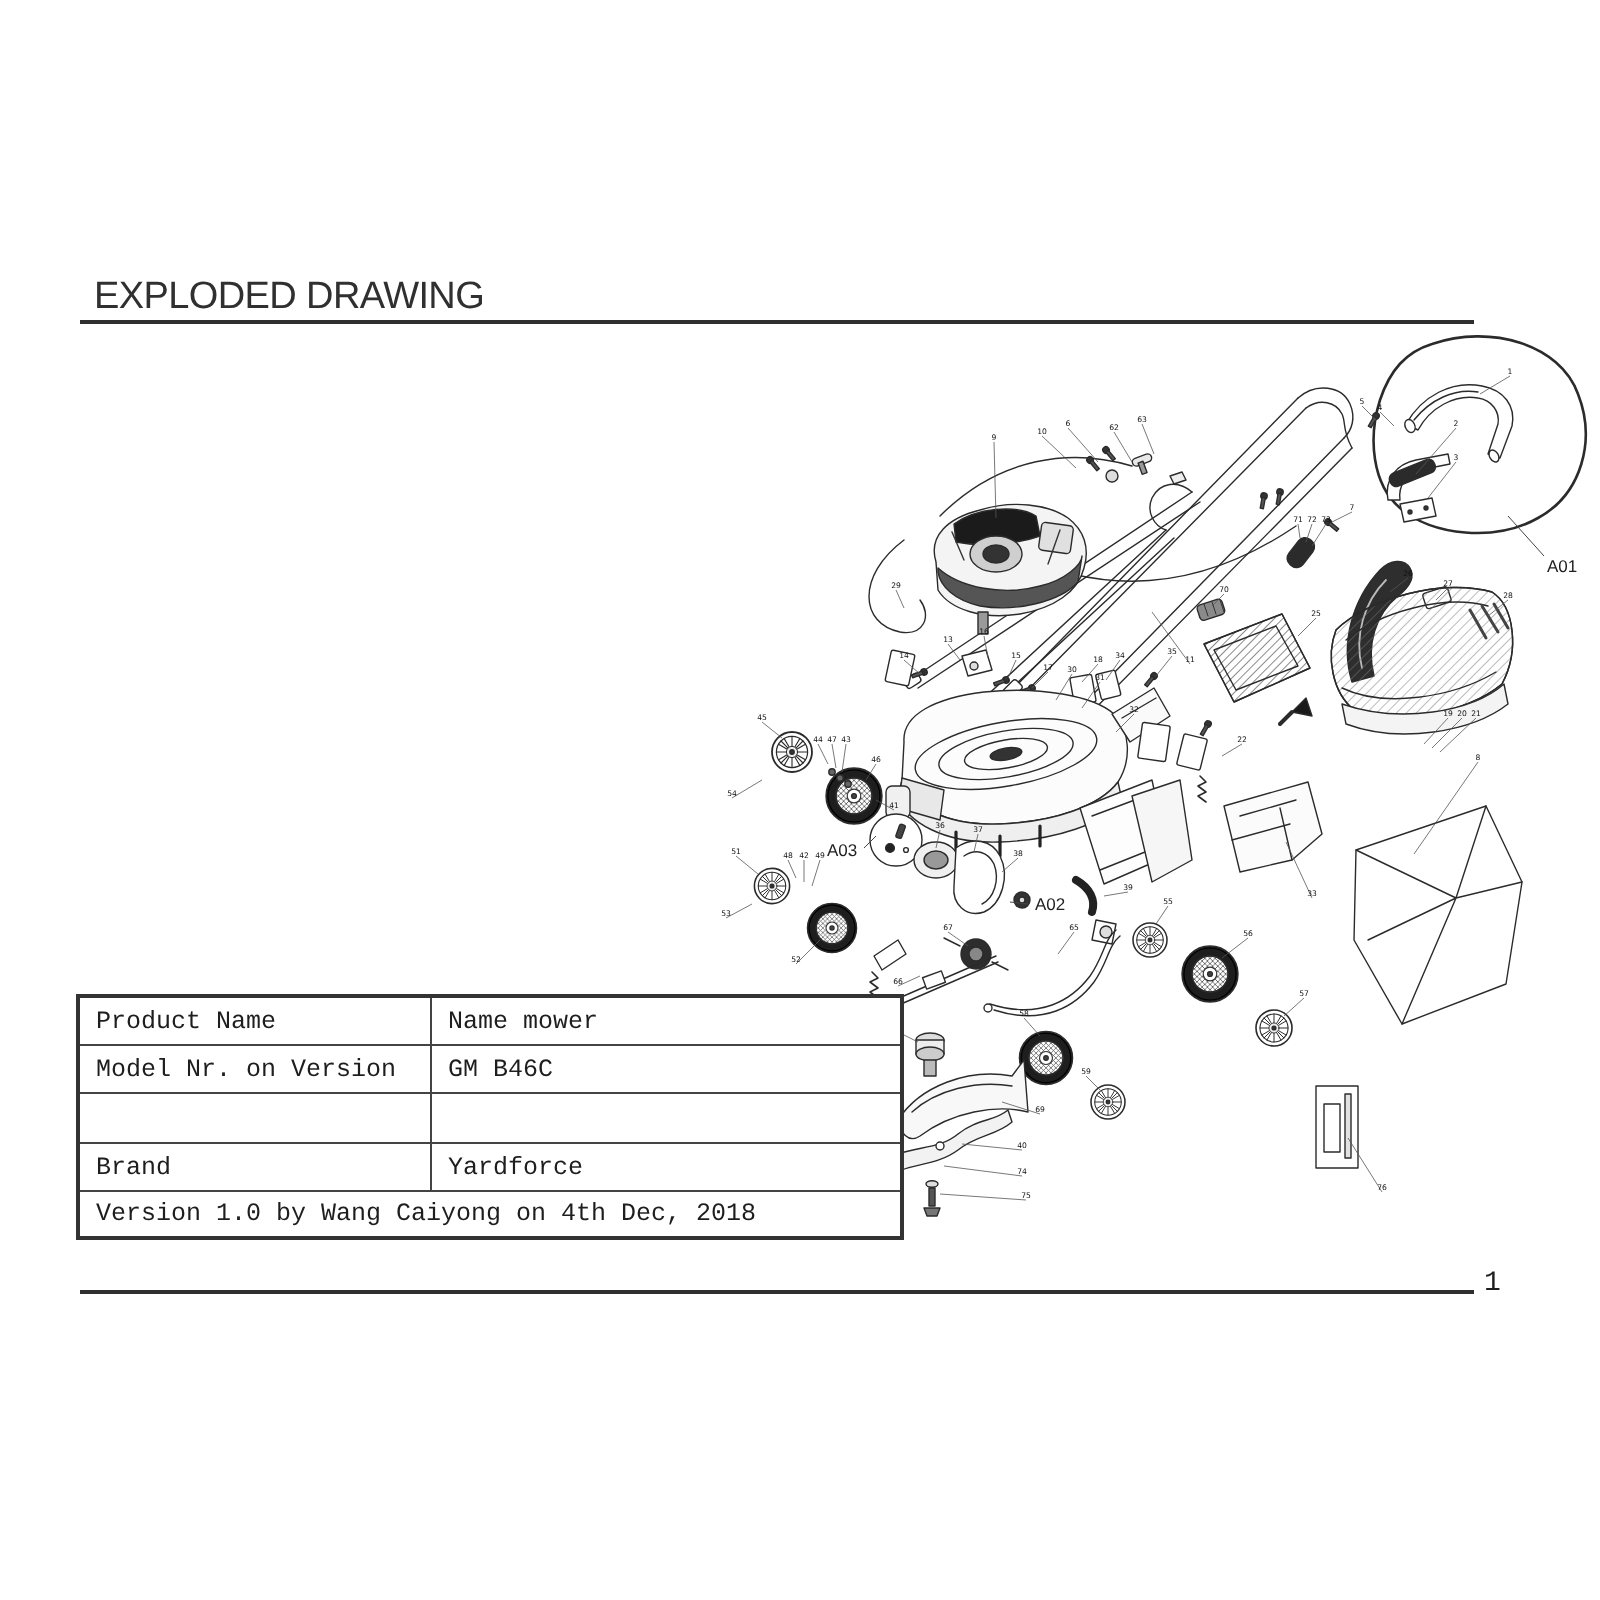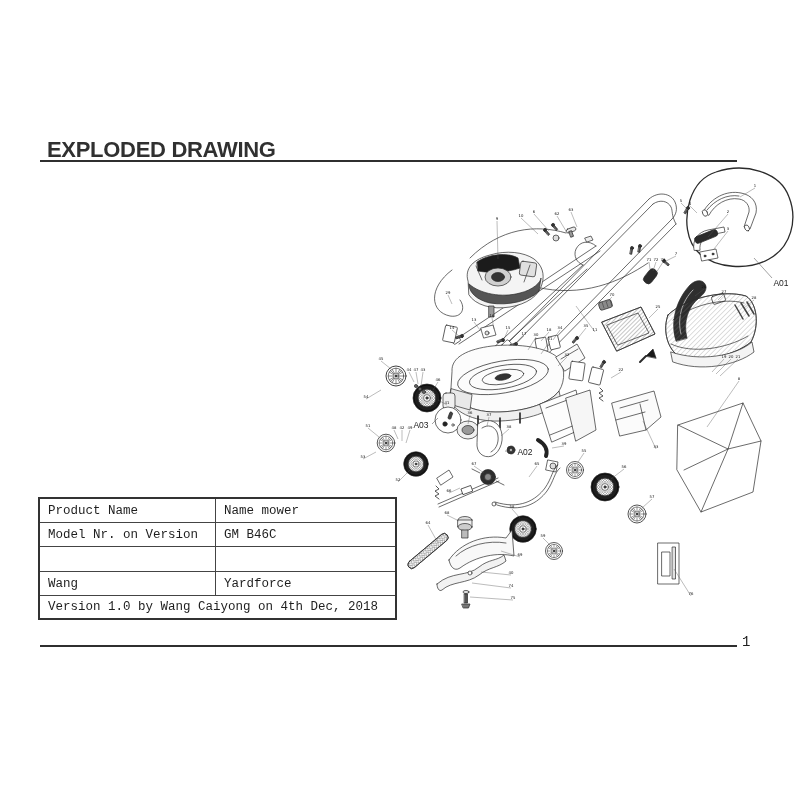--- a/index.html
+++ b/index.html
@@ -1,25 +1,25 @@
 <!DOCTYPE html>
 <html><head>
 <meta charset="utf-8">
 <style>
   html,body{margin:0;padding:0;}
   body{width:800px;height:800px;background:#ffffff;position:relative;overflow:hidden;
        font-family:"Liberation Sans",sans-serif;}
-  .page-title{position:absolute;left:47px;top:139px;font-size:22px;font-weight:700;
+  .page-title{position:absolute;left:47px;top:139px;font-size:19px;font-weight:400;
        letter-spacing:-0.3px;color:#303030;line-height:1;white-space:nowrap;}
   .title-rule{position:absolute;left:40px;top:160px;width:697px;height:2px;background:#2f2f2f;}
   .bottom-rule{position:absolute;left:40px;top:645px;width:697px;height:2px;background:#2f2f2f;}
   .page-number{position:absolute;left:742px;top:634px;font-family:"Liberation Mono",monospace;
        font-size:14px;color:#1e1e1e;}
   .drawing-svg{position:absolute;left:0;top:0;width:800px;height:800px;}
-  .spec-table{position:absolute;left:38px;top:497px;width:359px;border-collapse:collapse;
+  .spec-table{position:absolute;left:38px;top:497px;width:414px;border-collapse:collapse;
        table-layout:fixed;font-family:"Liberation Mono",monospace;font-size:12.5px;color:#1e1e1e;
        border:2px solid #333;background:#fff;}
   .spec-table td{border:1px solid #444;height:23px;padding:0 4px 0 8px;white-space:nowrap;
        overflow:hidden;}
   .spec-table td.c1{width:163px;}
   .spec-table tr.empty-row td{height:24px;}
   .spec-table td.footer-cell{height:22px;margin-top:32px;}
   .callout-num{font:3.8px "DejaVu Sans",sans-serif;fill:#111;text-anchor:middle;}
   .detail-label{font:8.5px "Liberation Sans",sans-serif;fill:#222;text-anchor:middle;}
   svg *{vector-effect:none;}
@@ -437,21 +437,21 @@
     </tr>
     <tr>
       <td class="c1">Model Nr. on Version</td>
       <td>GM B46C</td>
     </tr>
     <tr class="empty-row">
       <td class="c1"></td>
       <td></td>
     </tr>
     <tr>
-      <td class="c1">Wang</td>
+      <td class="c1">Brand</td>
       <td>Yardforce</td>
     </tr>
     <tr>
       <td class="footer-cell" colspan="2">Version 1.0 by Wang Caiyong on 4th Dec, 2018</td>
     </tr>
   </tbody>
 </table>
 
 <div class="bottom-rule"></div>
 <div class="page-number">1</div>

